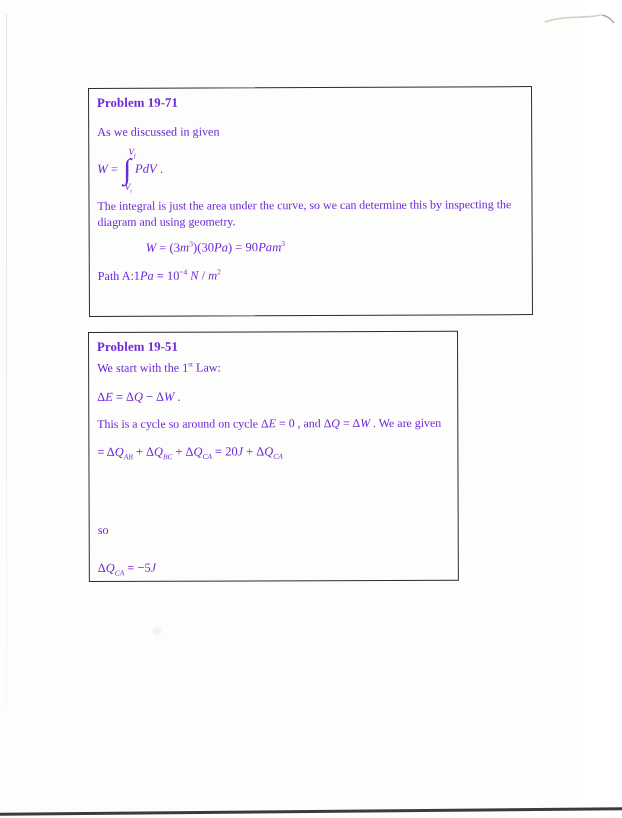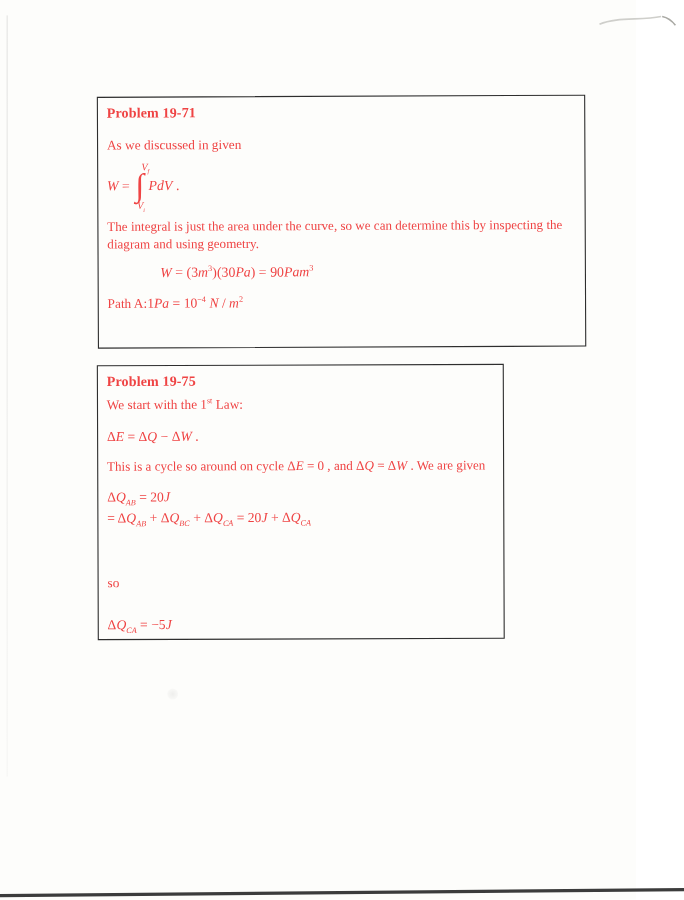--- a/index.html
+++ b/index.html
@@ -9,21 +9,21 @@
     height: 818px;
     background: #ffffff;
     overflow: hidden;
   }
   .page {
     position: relative;
     width: 578px;
     height: 818px;
     background: #fdfdfb;
     font-family: "Liberation Serif", serif;
-    color: #ef4444;
+    color: #6d28d9;
   }
   
   .page-edge-left {
     position: absolute;
     left: 6px; top: 14px;
     width: 1px; height: 692px;
     background: linear-gradient(to bottom, rgba(0,0,0,0.10), rgba(0,0,0,0.03));
   }
   .scan-bottom-line {
     position: absolute;
@@ -146,27 +146,26 @@
 
     <div class="line b1-weq formula"><i>W</i> = (3<i>m</i><sup>3</sup>)(30<i>Pa</i>) = 90<i>Pam</i><sup>3</sup></div>
 
     <div class="line b1-path">
       <span>Path A:</span>
       <span class="formula">1<i>Pa</i> = 10<sup>−4</sup> <i>N</i> / <i>m</i><sup>2</sup></span>
     </div>
   </div>
 
   <div class="problem-box box-1975">
-    <div class="ptitle">Problem 19-75</div>
+    <div class="ptitle">Problem 19-51</div>
     <div class="line b2-intro">We start with the 1<sup>st</sup> Law:</div>
     <div class="line b2-firstlaw formula">Δ<i>E</i> = Δ<i>Q</i> − Δ<i>W</i> .</div>
     <div class="line b2-cycle">This is a cycle so around on cycle  Δ<i>E</i> = 0 , and  Δ<i>Q</i> = Δ<i>W</i> . We are given</div>
 
     <div class="b2-given">
-      <div>Δ<i>Q</i><sub><i>AB</i></sub> = 20<i>J</i></div>
       <div>= Δ<i>Q</i><sub><i>AB</i></sub> + Δ<i>Q</i><sub><i>BC</i></sub> + Δ<i>Q</i><sub><i>CA</i></sub> = 20<i>J</i> + Δ<i>Q</i><sub><i>CA</i></sub></div>
     </div>
 
     <div class="line b2-so">so</div>
     <div class="line b2-result formula">Δ<i>Q</i><sub><i>CA</i></sub> = −5<i>J</i></div>
   </div>
 
   <div class="scan-bottom-line"></div>
 </div>
 

